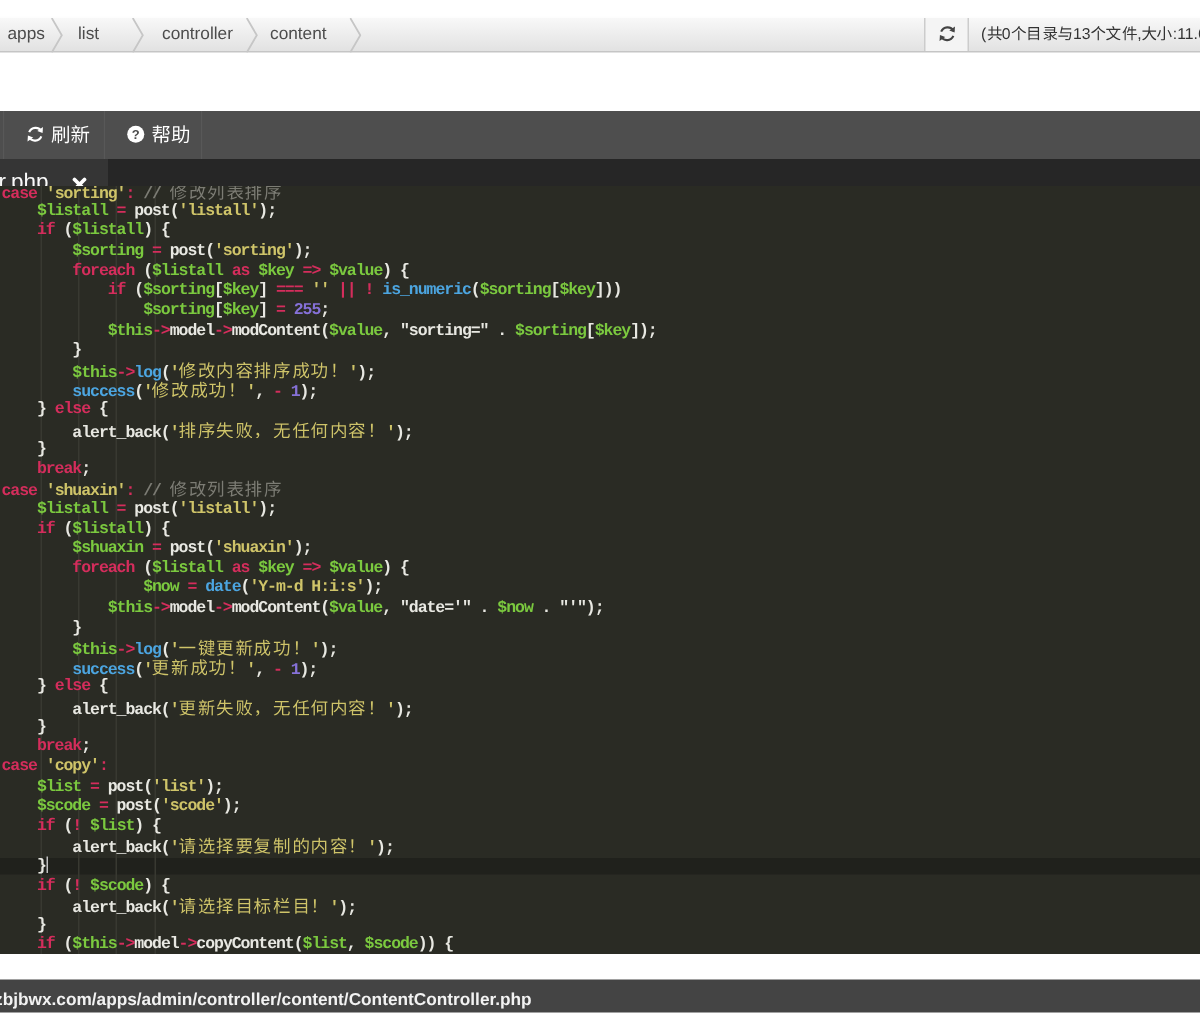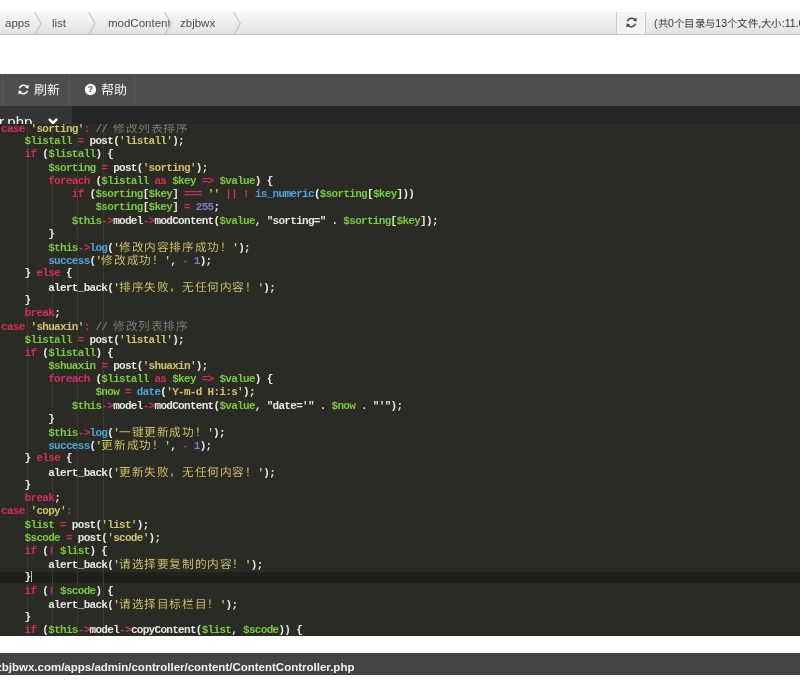--- a/index.html
+++ b/index.html
@@ -171,25 +171,25 @@
 <div id="page">
   <div id="bc">
     <span class="crumb" style="left:5px">apps</span>
       <svg class="chev" style="left:34px" viewBox="0 0 8 23">
         <path d="M0.5 0 L7.2 11.5 L0.5 23" stroke="#c6c6c6" stroke-width="1.2" fill="none"></path>
       </svg>
     <span class="crumb" style="left:52px">list</span>
       <svg class="chev" style="left:88px" viewBox="0 0 8 23">
         <path d="M0.5 0 L7.2 11.5 L0.5 23" stroke="#c6c6c6" stroke-width="1.2" fill="none"></path>
       </svg>
-    <span class="crumb" style="left:108px">modContent</span>
+    <span class="crumb" style="left:108px">controller</span>
       <svg class="chev" style="left:164px" viewBox="0 0 8 23">
         <path d="M0.5 0 L7.2 11.5 L0.5 23" stroke="#c6c6c6" stroke-width="1.2" fill="none"></path>
       </svg>
-    <span class="crumb" style="left:180px">zbjbwx</span>
+    <span class="crumb" style="left:180px">content</span>
       <svg class="chev" style="left:233px" viewBox="0 0 8 23">
         <path d="M0.5 0 L7.2 11.5 L0.5 23" stroke="#c6c6c6" stroke-width="1.2" fill="none"></path>
       </svg>
     <div id="rcell">
       <svg viewBox="0 0 24 24" style="position:absolute;left:8px;top:4px;width:13px;height:13px">
         <g fill="none" stroke="#444" stroke-width="2.6">
           <path d="M19.8 8.5 A8.5 8.5 0 0 0 4.5 9.5"></path>
           <path d="M4.2 15.5 A8.5 8.5 0 0 0 19.5 14.5"></path>
         </g>
         <path fill="#444" d="M21.5 3 L21 10.5 14.5 8 Z"></path>

